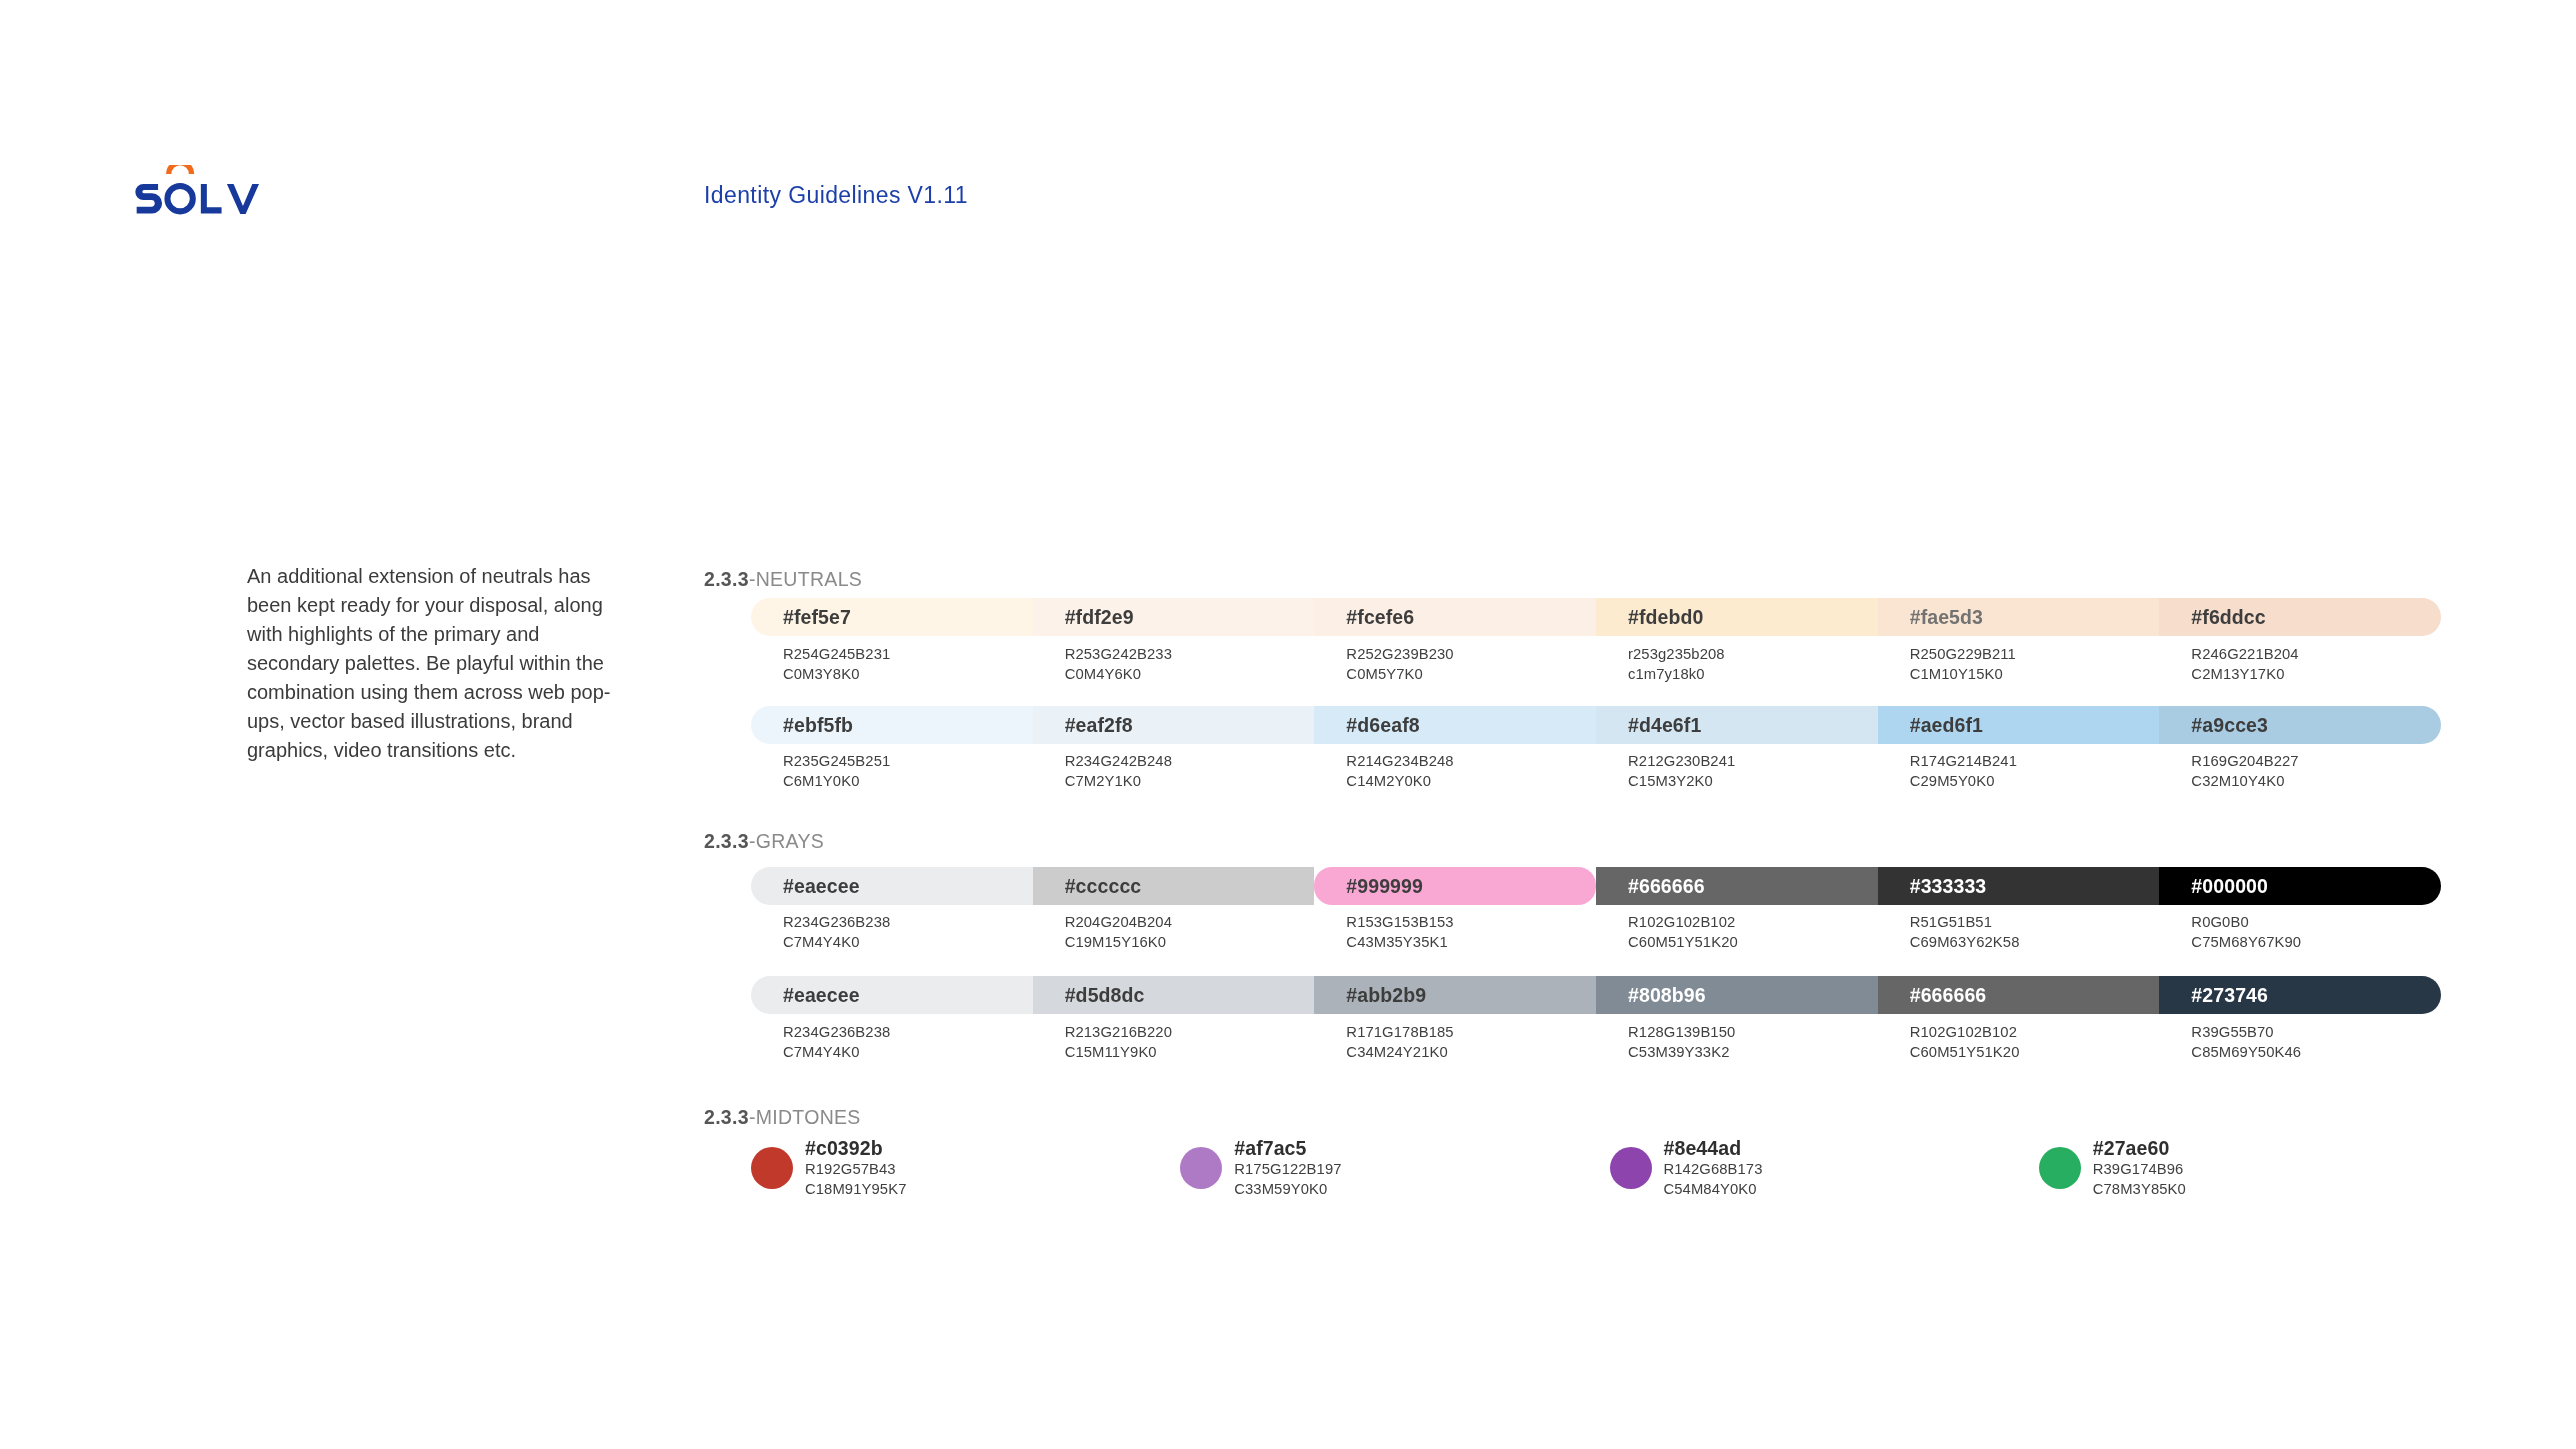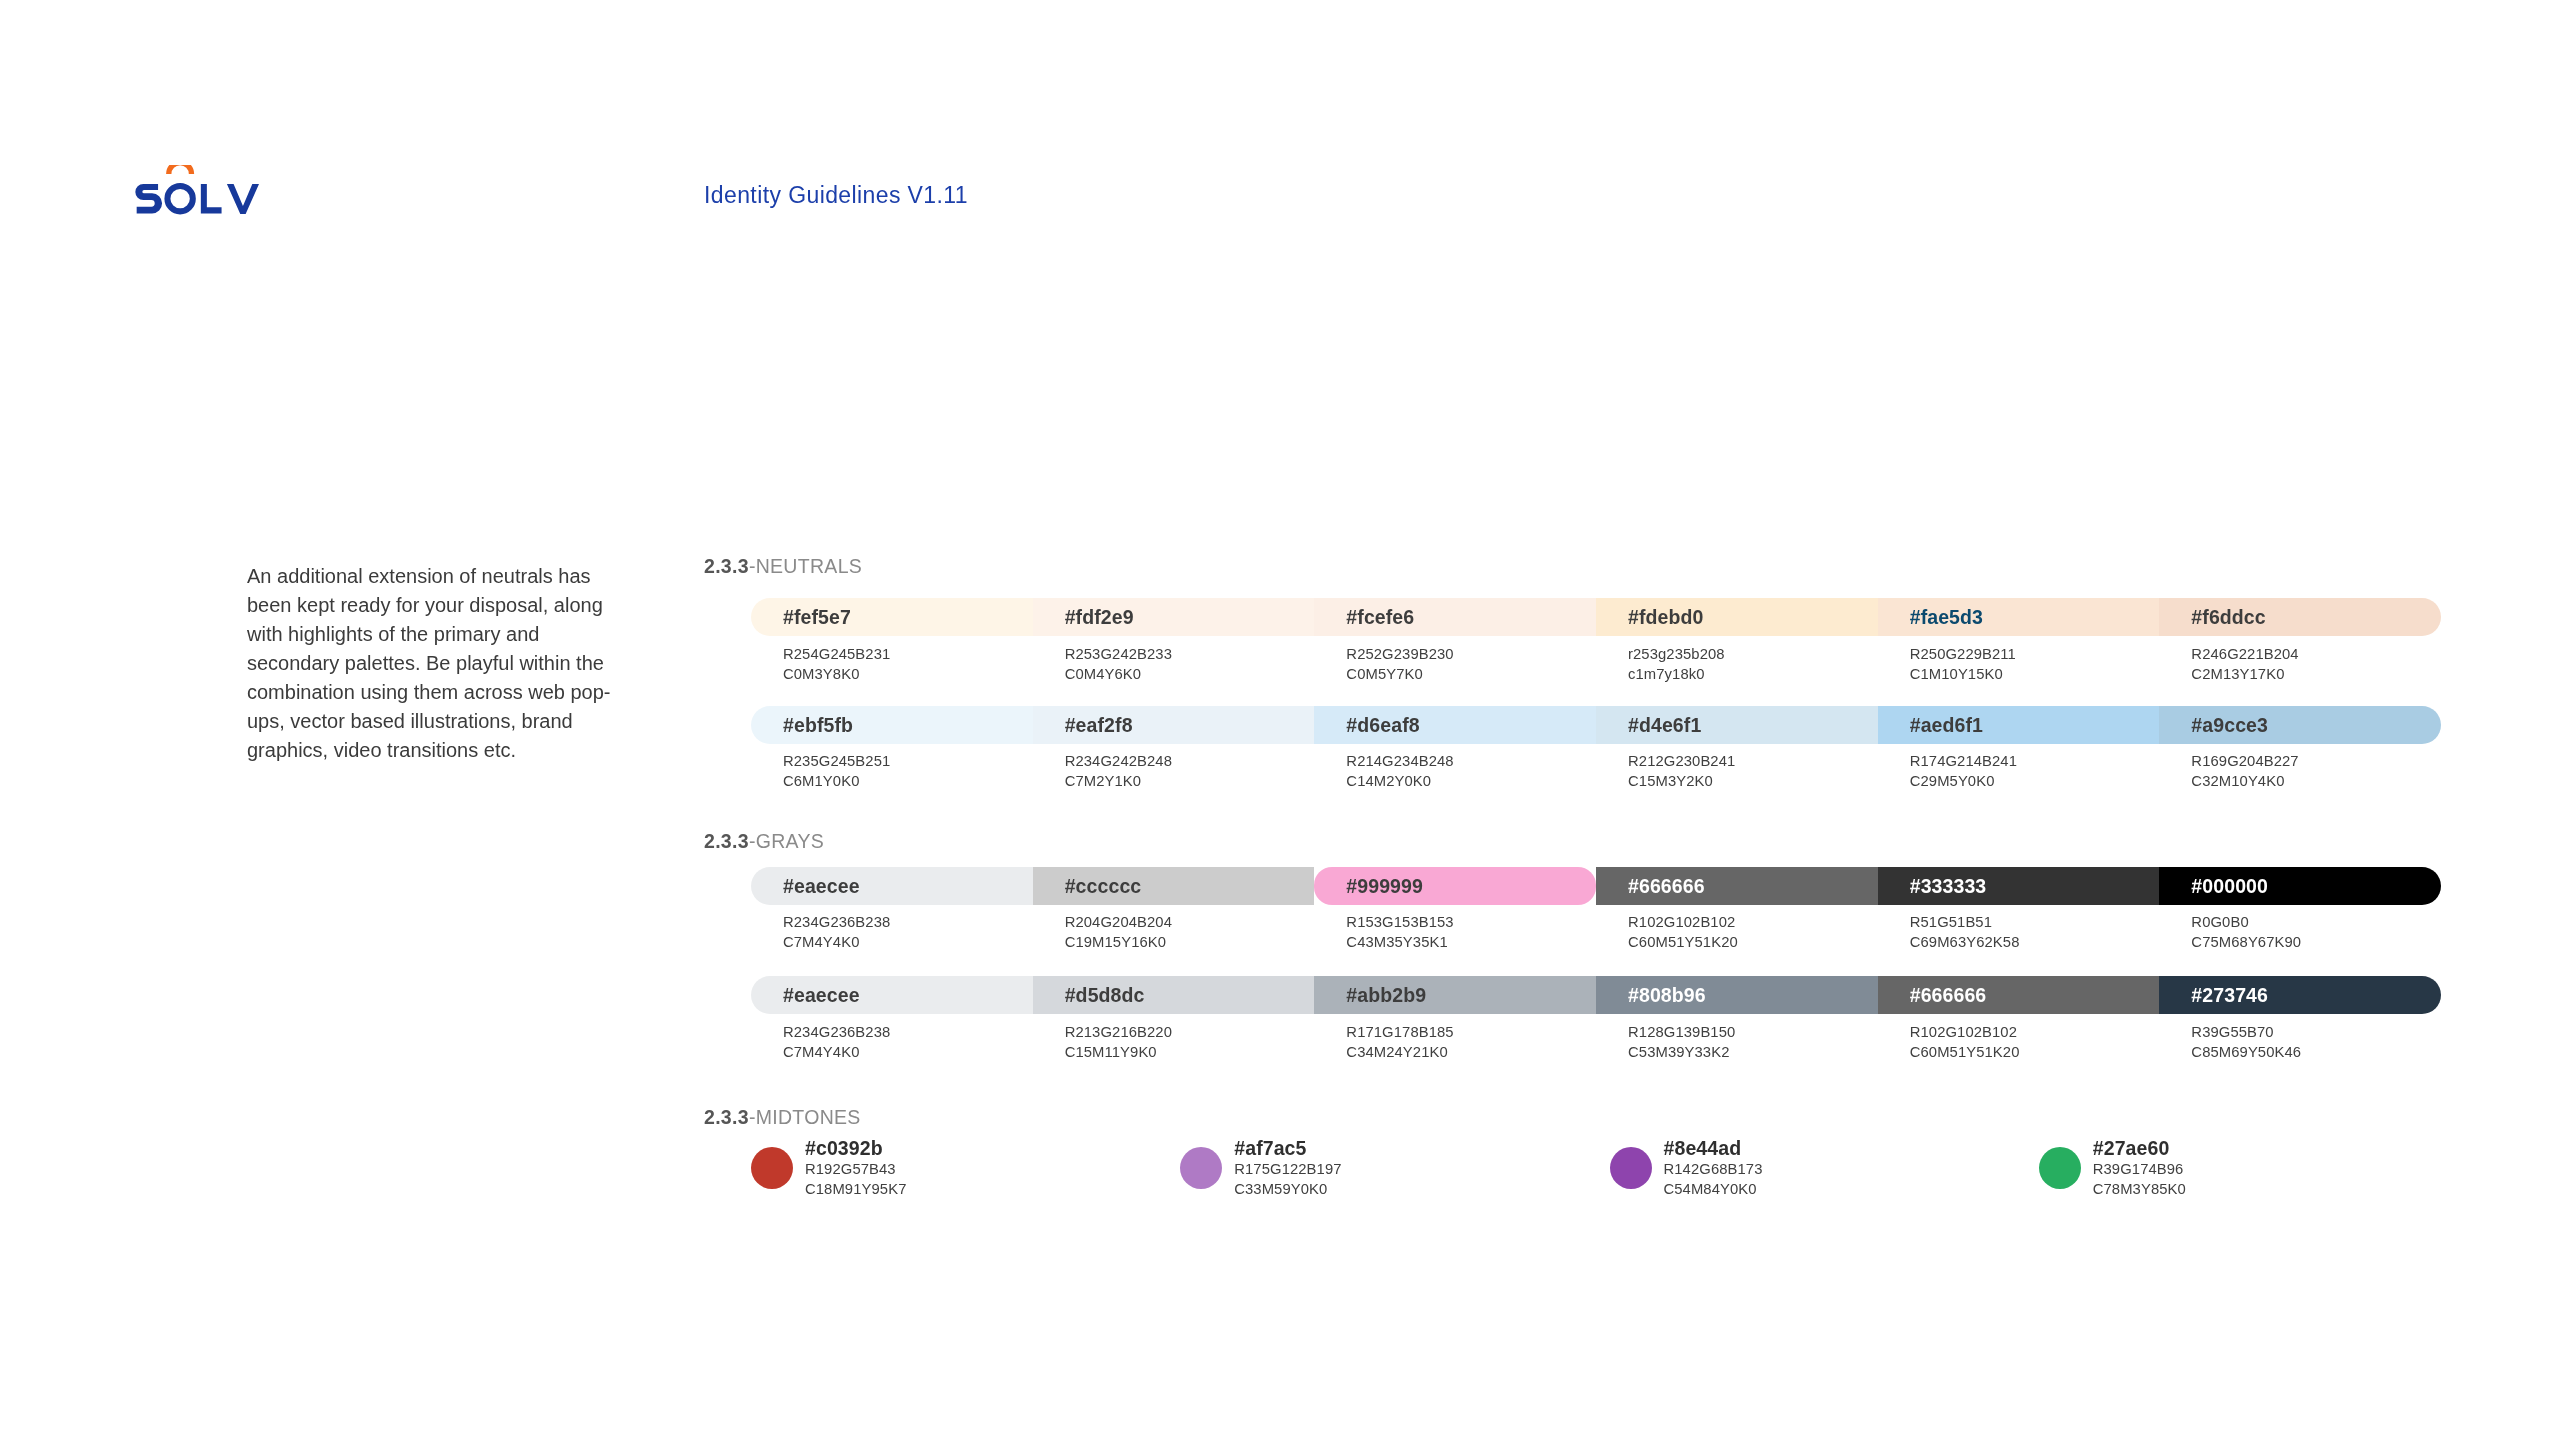--- a/index.html
+++ b/index.html
@@ -107,39 +107,39 @@
 
       <path d="M139 28 L149 28 L163 61 L177 28 L187 28 L167 73 L159 73 Z" fill="#17399b"></path>
     </svg>
   </div>
 
   <div class="doc-title">Identity Guidelines V1.11</div>
 
   <div class="desc">An additional extension of neutrals has been kept ready for your disposal, along with
 highlights of the primary and secondary palettes. Be playful within the combination using them across web pop-ups, vector based illustrations, brand graphics, video transitions etc.</div>
 
-  <div class="sec-label" style="left:704px; top:555px;">
+  <div class="sec-label" style="left:704px; top:568px;">
     <span class="num">2.3.3</span><span class="nm">-NEUTRALS</span>
   </div>
 
   <div class="bar-row" id="neutrals-row1-bar" style="top:598px;">
       <div class="bar-cell" style="background: rgb(254, 245, 231);">
         <span class="bar-hex" style="color: rgb(61, 61, 61);">#fef5e7</span>
       </div>
       <div class="bar-cell" style="background: rgb(253, 242, 233);">
         <span class="bar-hex" style="color: rgb(61, 61, 61);">#fdf2e9</span>
       </div>
       <div class="bar-cell" style="background: rgb(252, 239, 230);">
         <span class="bar-hex" style="color: rgb(61, 61, 61);">#fcefe6</span>
       </div>
       <div class="bar-cell" style="background: rgb(253, 235, 208);">
         <span class="bar-hex" style="color: rgb(61, 61, 61);">#fdebd0</span>
       </div>
       <div class="bar-cell" style="background: rgb(250, 229, 211);">
-        <span class="bar-hex" style="color: #0c4a6e;">#fae5d3</span>
+        <span class="bar-hex" style="color: #737373;">#fae5d3</span>
       </div>
       <div class="bar-cell" style="background: rgb(246, 221, 204);">
         <span class="bar-hex" style="color: rgb(61, 61, 61);">#f6ddcc</span>
       </div>
     </div>
   <div class="vals-row" id="neutrals-row1-vals" style="top:644px;">
       <div class="vals-cell">
         <div class="line">R254G245B231</div>
         <div class="line">C0M3Y8K0</div>
       </div>

